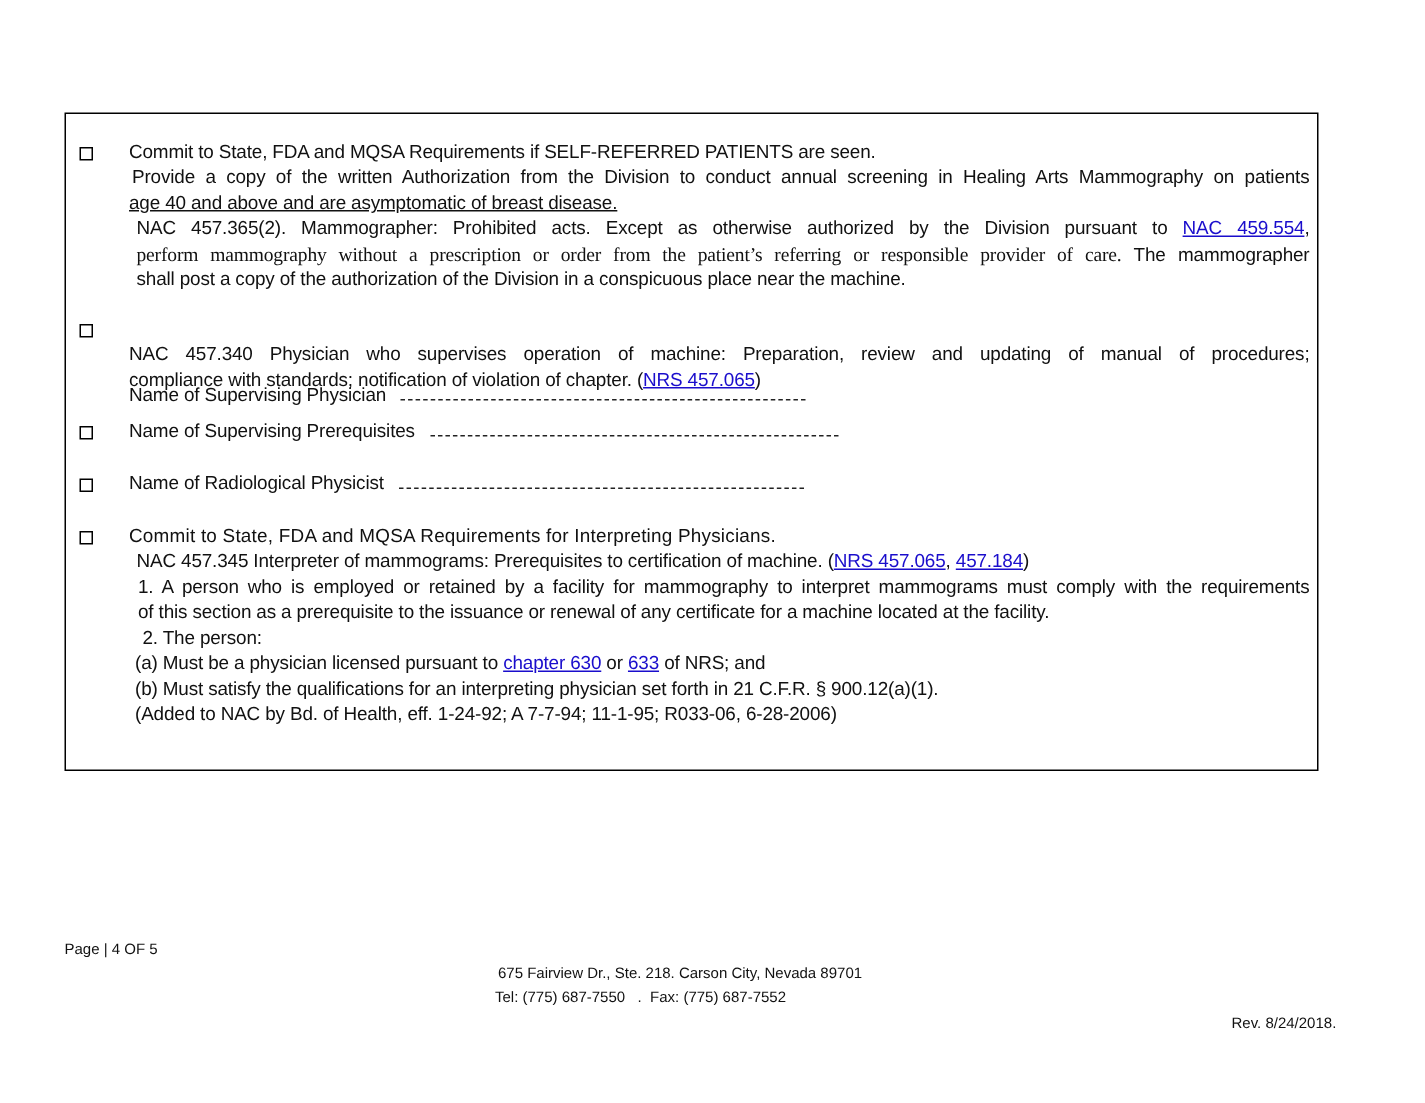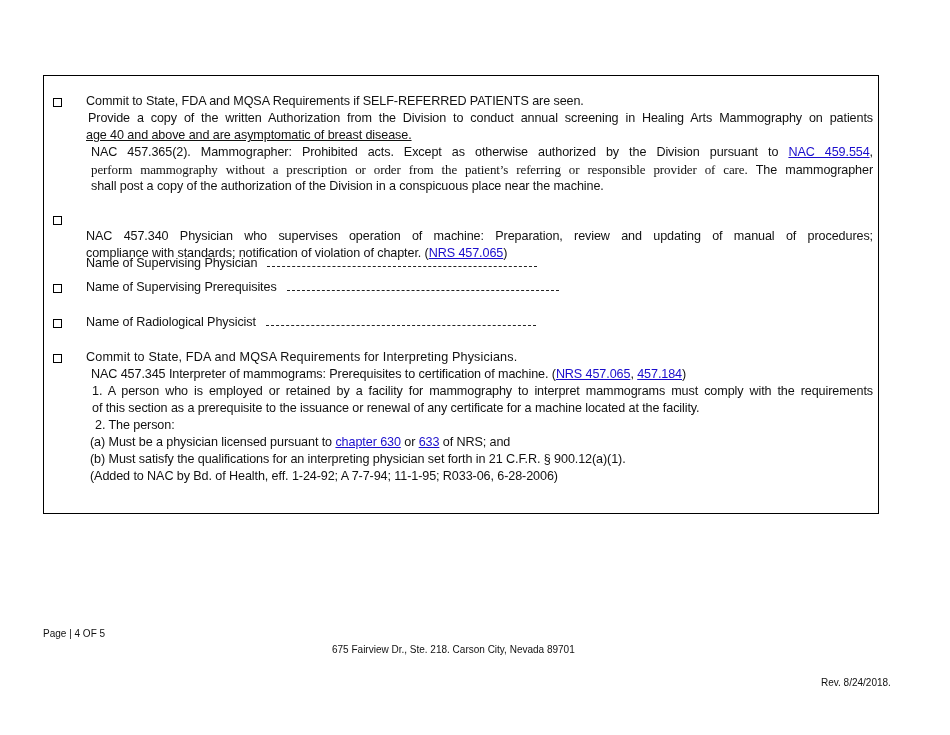--- a/index.html
+++ b/index.html
@@ -136,15 +136,16 @@
         <span>(a)  Must be a physician licensed pursuant to </span><a class="link" href="#">chapter 630</a><span> or </span><a class="link" href="#">633</a><span> of NRS; and</span>
       </div>
       <div class="line" style="left:46px; top:375px;">(b)  Must satisfy the qualifications for an interpreting physician set forth in 21 C.F.R. § 900.12(a)(1).</div>
       <div class="line" style="left:46px; top:392px;">(Added to NAC by Bd. of Health, eff. 1-24-92; A 7-7-94; 11-1-95; R033-06, 6-28-2006)</div>
     </div>
 
   </div>
 
   <div class="footer-text" style="left:43px; top:626px;">Page | 4 OF 5</div>
   <div class="footer-text" style="left:332px; top:642px;">675 Fairview Dr., Ste. 218. Carson City, Nevada 89701</div>
+  <div class="footer-text" style="left:330px; top:658px; white-space:pre;">Tel: (775) 687-7550   .  Fax: (775) 687-7552</div>
   <div class="footer-text" style="left:821px; top:675px;">Rev. 8/24/2018.</div>
 
 </div>
 
 </body></html>

